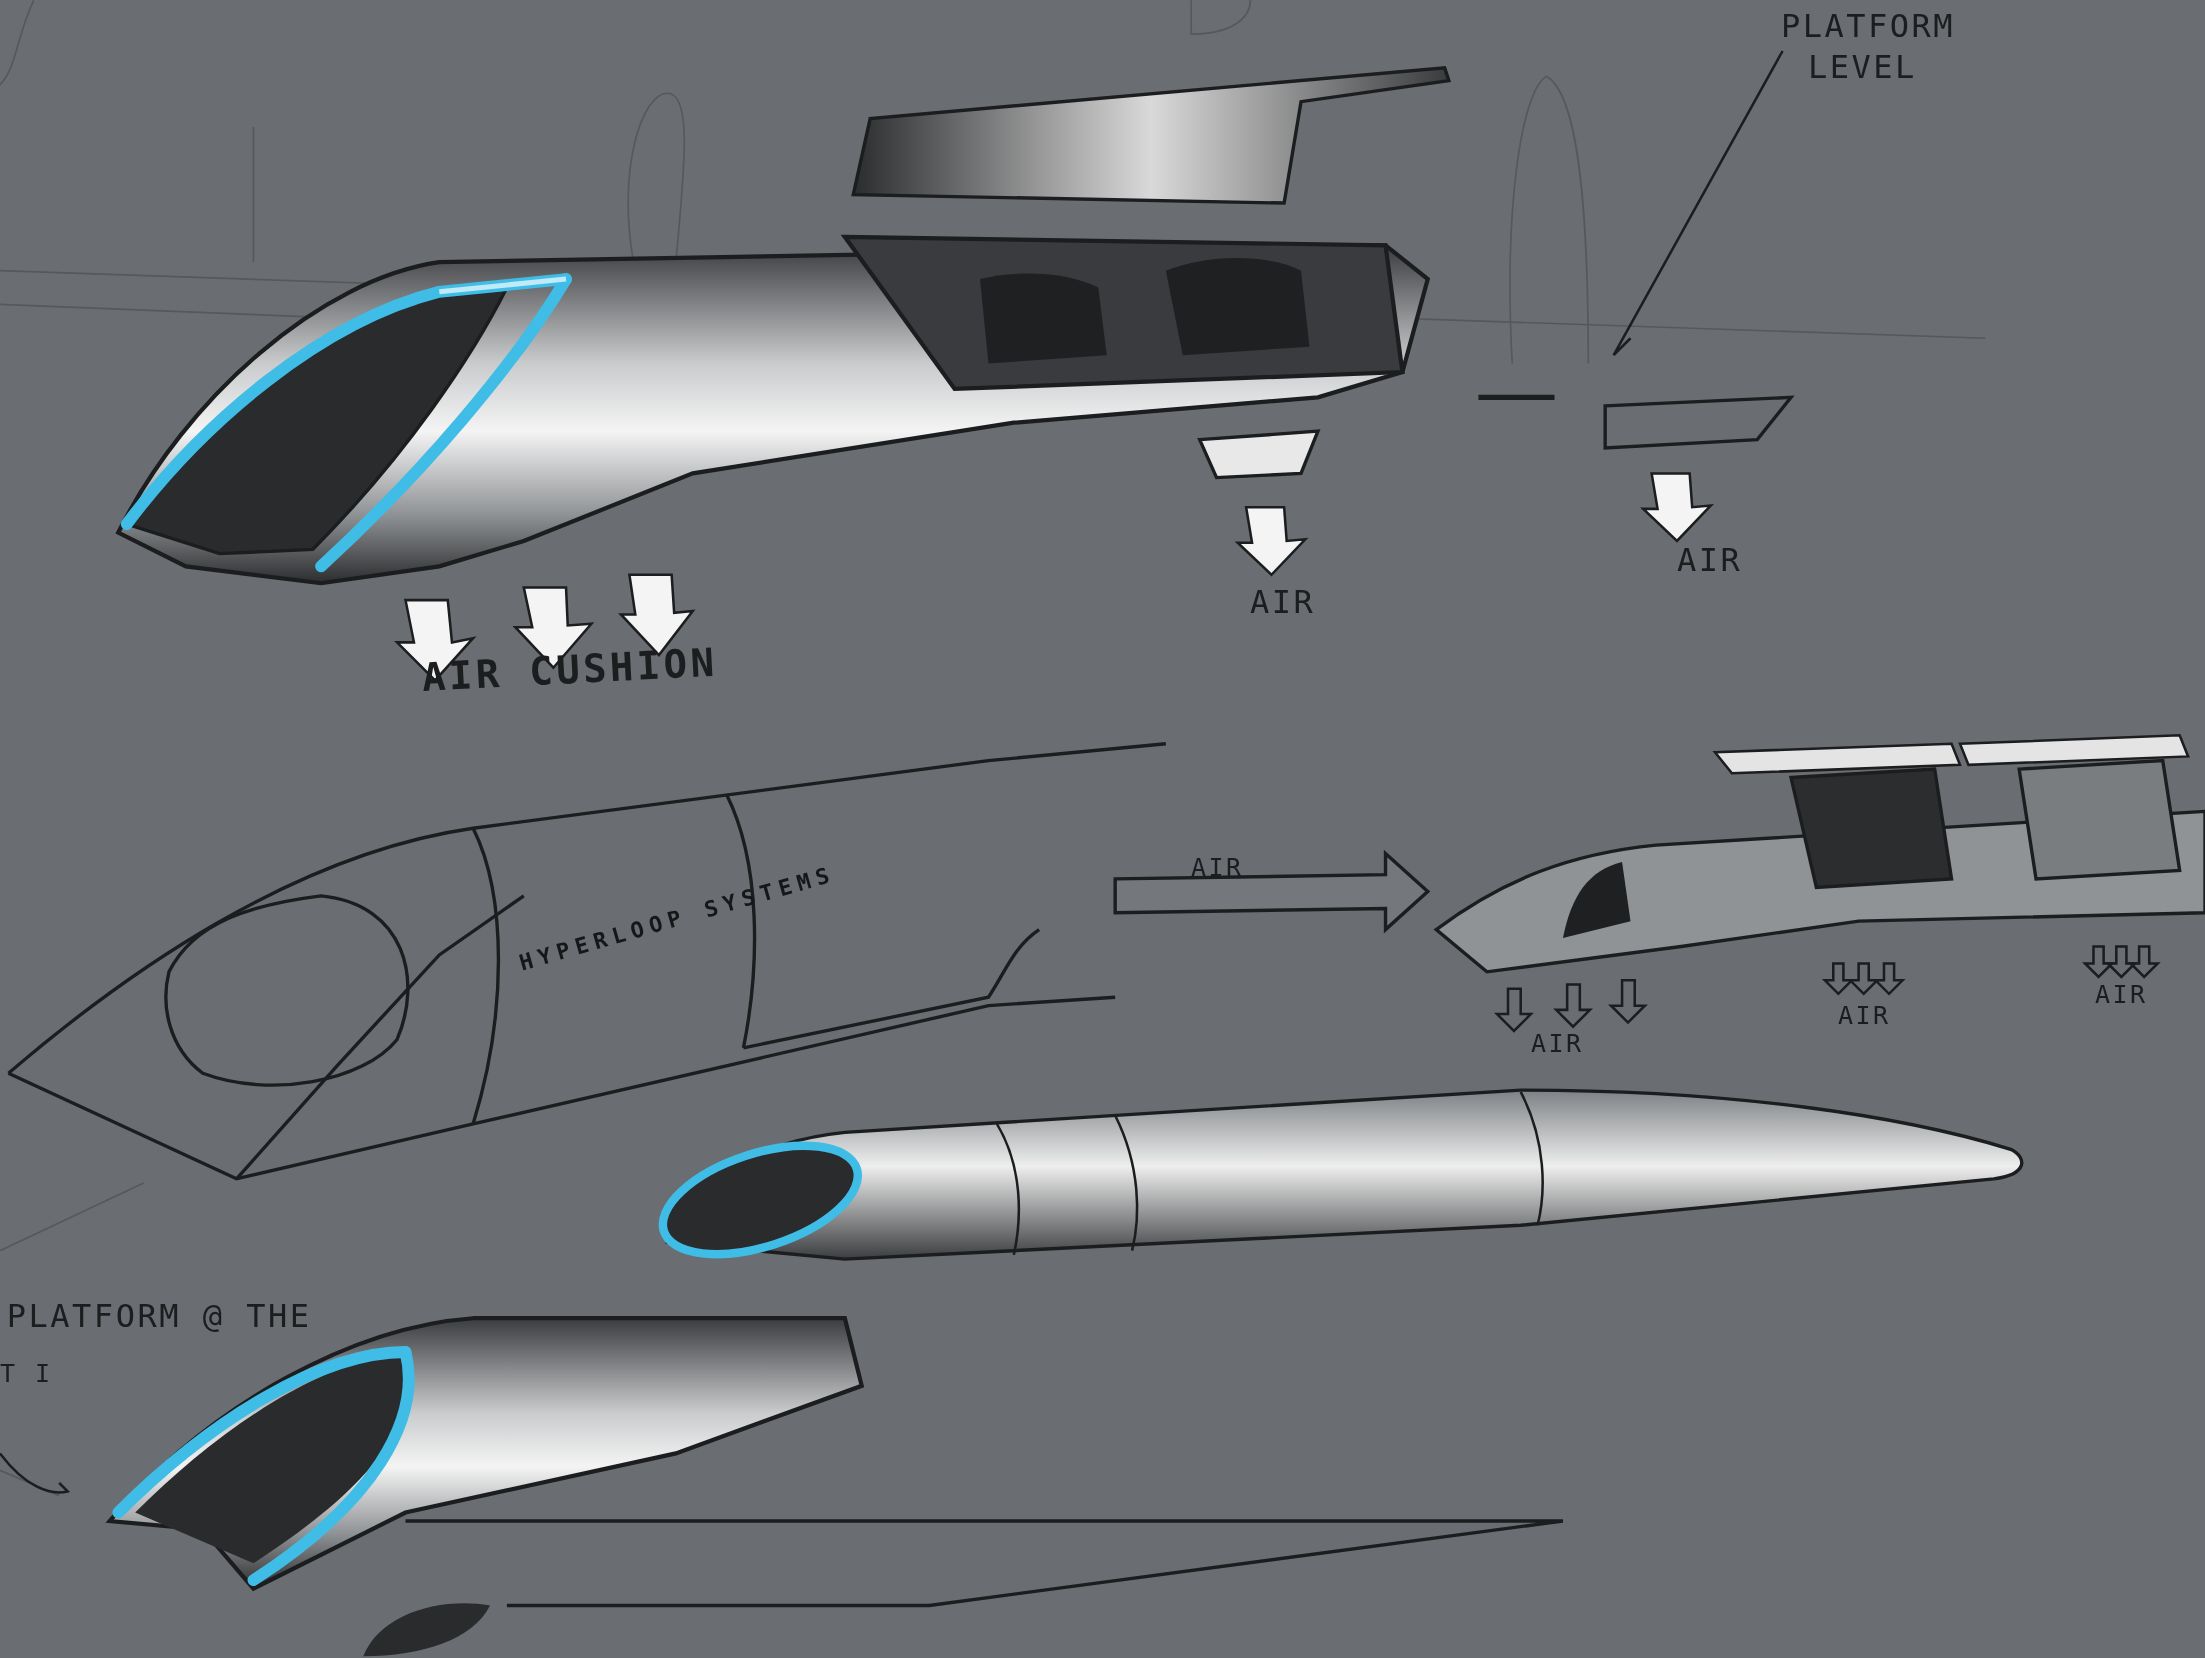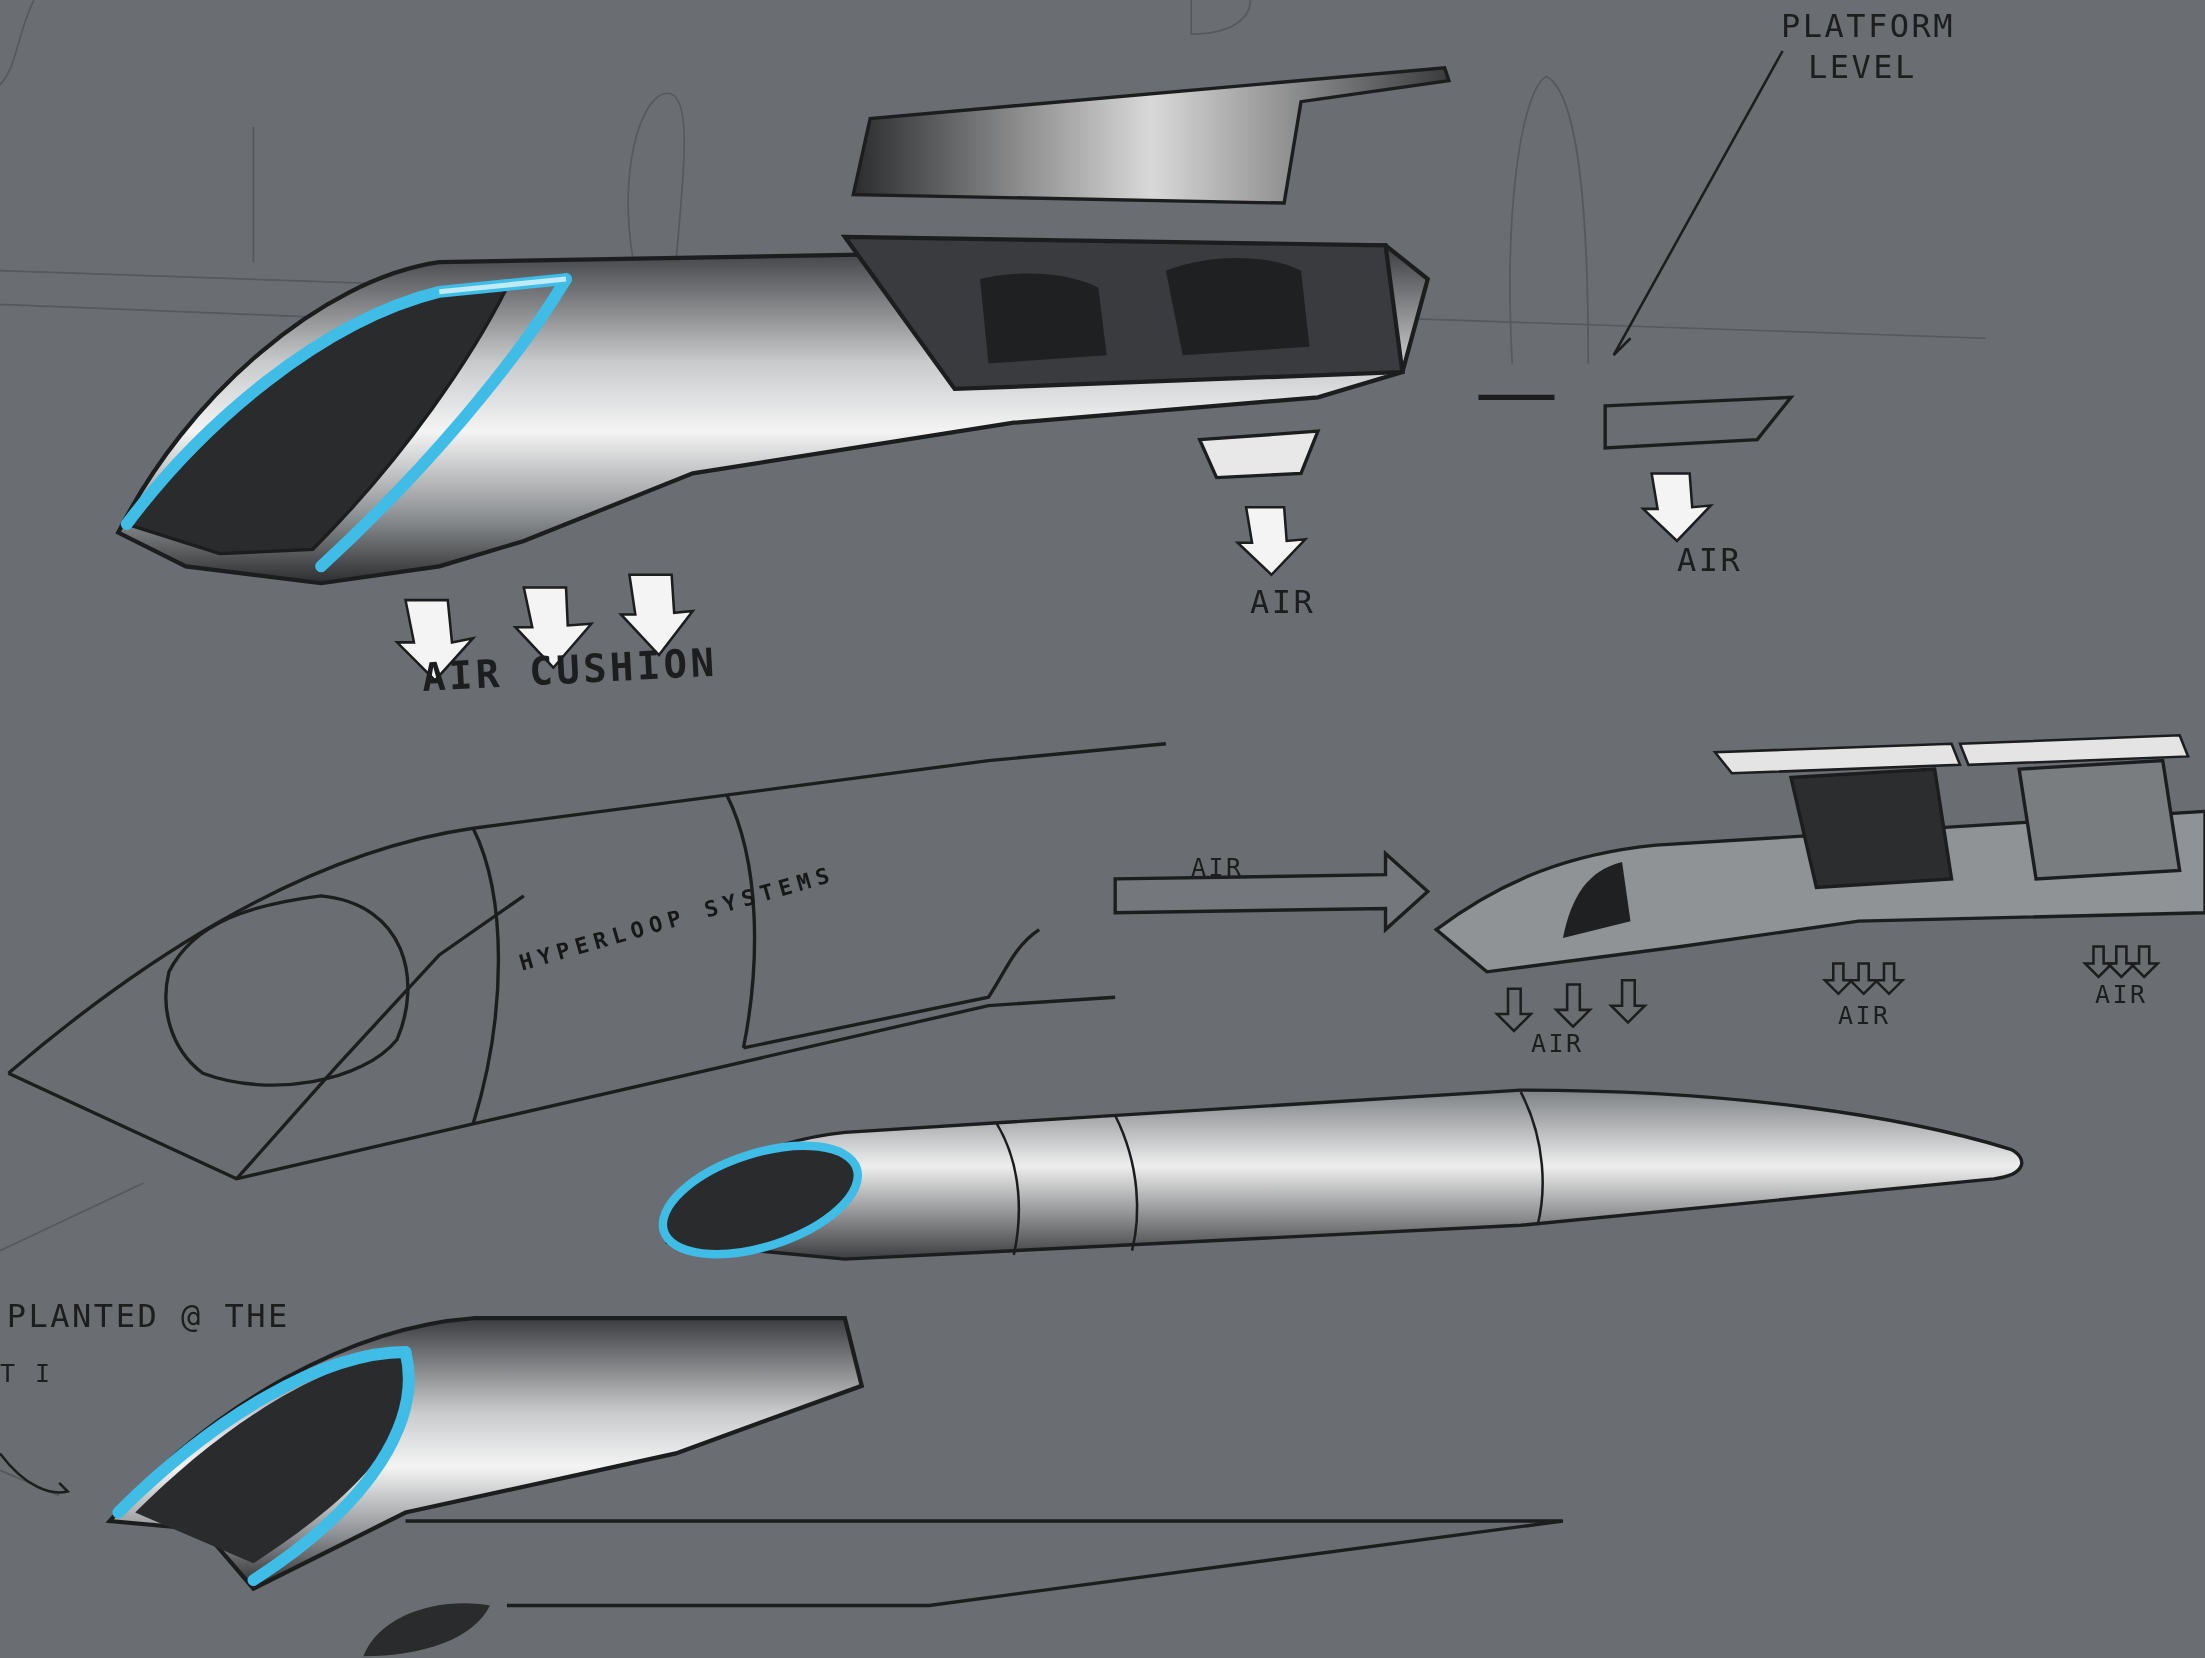--- a/index.html
+++ b/index.html
@@ -150,17 +150,17 @@
   <div class="label" style="left:1250px; top:583px;">AIR</div>
   <div class="label" style="left:1677px; top:541px;">AIR</div>
 
   <div class="label sm" style="left:1191px; top:853px;">AIR</div>
   <div class="label sm" style="left:1531px; top:1029px;">AIR</div>
   <div class="label sm" style="left:1838px; top:1001px;">AIR</div>
   <div class="label sm" style="left:2095px; top:980px;">AIR</div>
 
   <div class="label hull" style="left:520px; top:951px; transform:rotate(-16deg);">HYPERLOOP SYSTEMS</div>
 
-  <div class="label" style="left:6.8px; top:1297px;">PLANTED @ THE</div>
+  <div class="label" style="left:6.8px; top:1297px;">PLATFORM @ THE</div>
   <div class="label sm" style="left:0px; top:1343px;margin-top:16px;">T I</div>
 
 </div>
 
 
 </body></html>

